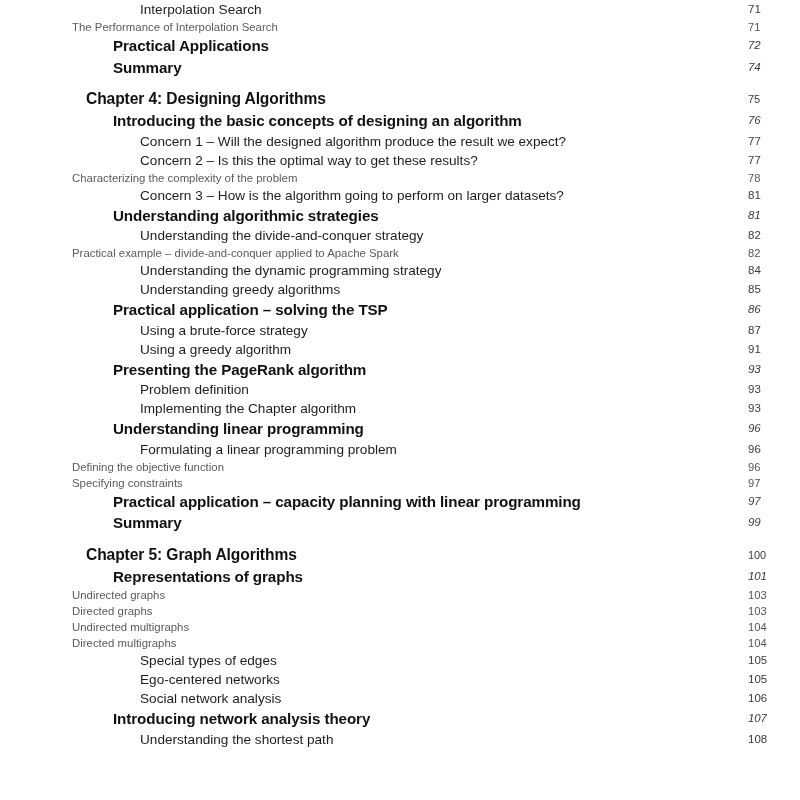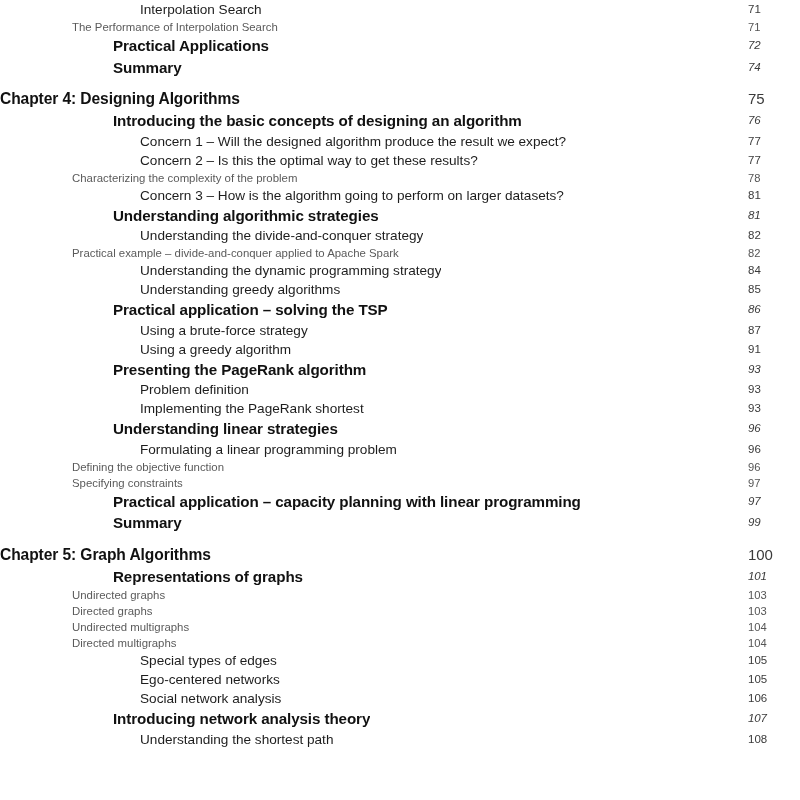--- a/index.html
+++ b/index.html
@@ -41,28 +41,29 @@
   }
   .toc-page {
     flex: 0 0 auto;
     width: 62px;
     text-align: left;
     box-sizing: border-box;
   }
 
   
   .lvl1 {
+    padding-left: 86px;
     font-size: 15.6px;
     font-weight: bold;
     line-height: 22px;
     color: #111111;
     letter-spacing: -0.1px;
   }
   .lvl1 .toc-page {
-    font-size: 15px;
+    font-size: 11px;
     font-weight: normal;
     color: #3a3a3a;
     padding-left: 10px;
   }
 
   
   .lvl2 {
     padding-left: 113px;
     font-size: 15.2px;
     font-weight: bold;
@@ -209,26 +210,26 @@
       <span class="toc-title">Presenting the PageRank algorithm</span>
       <span class="toc-spacer"></span>
       <span class="toc-page">93</span>
     </div>
     <div class="toc-row lvl3">
       <span class="toc-title">Problem definition</span>
       <span class="toc-spacer"></span>
       <span class="toc-page">93</span>
     </div>
     <div class="toc-row lvl3">
-      <span class="toc-title">Implementing the PageRank shortest</span>
+      <span class="toc-title">Implementing the Chapter algorithm</span>
       <span class="toc-spacer"></span>
       <span class="toc-page">93</span>
     </div>
     <div class="toc-row lvl2">
-      <span class="toc-title">Understanding linear strategies</span>
+      <span class="toc-title">Understanding linear programming</span>
       <span class="toc-spacer"></span>
       <span class="toc-page">96</span>
     </div>
     <div class="toc-row lvl3">
       <span class="toc-title">Formulating a linear programming problem</span>
       <span class="toc-spacer"></span>
       <span class="toc-page">96</span>
     </div>
     <div class="toc-row lvl4">
       <span class="toc-title">Defining the objective function</span>

